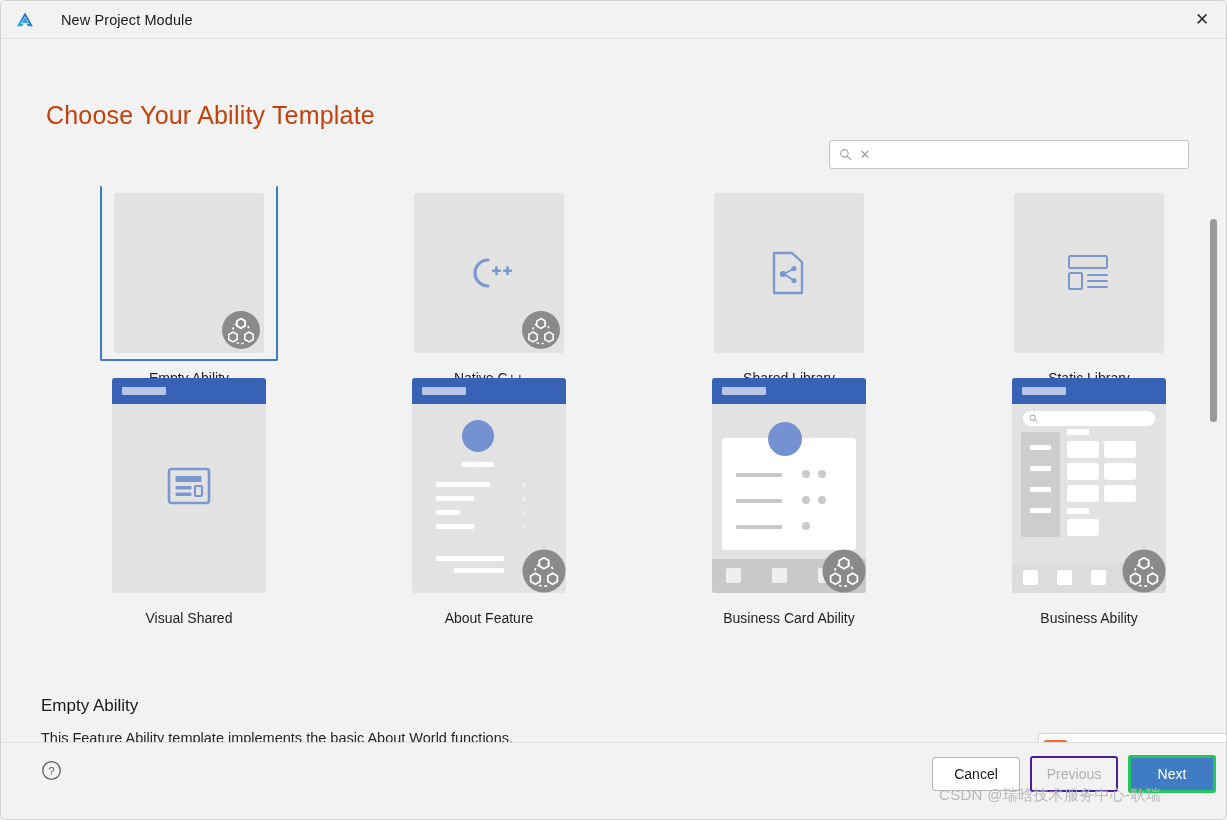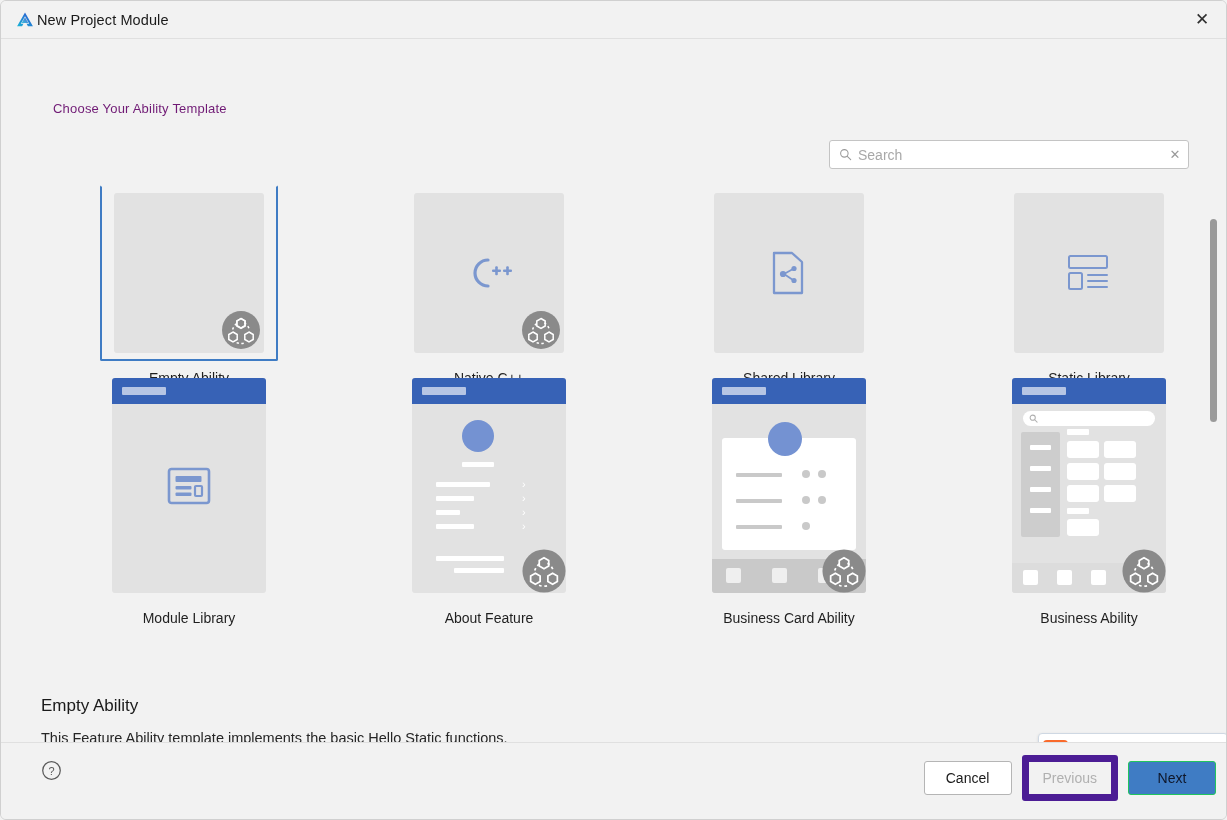--- a/index.html
+++ b/index.html
@@ -21,37 +21,37 @@
   
   .titlebar {
     position: relative;
     height: 38px;
     background: #f2f2f2;
     border-bottom: 1px solid #e0e0e0;
     display: flex; align-items: center;
   }
   .app-logo { width: 20px; height: 20px; margin-left: 14px; flex: none; }
   .title-text {
-    margin-left: 2px;
+    margin-left: 26px;
     font-size: 14.5px; color: #1a1a1a;
     letter-spacing: .1px;
   }
   .close-btn {
     position: absolute; right: 0; top: 0;
     width: 48px; height: 37px;
     display: flex; align-items: center; justify-content: center;
     color: #303030; font-size: 17px; line-height: 1;
     cursor: pointer;
   }
 
   
   .body-area { position: relative; height: 704px; background: #f2f2f2; }
   .page-title {
-    position: absolute; left: 52px; top: 62px;
-    font-size: 13px; color: #701a75; letter-spacing: .2px;
+    position: absolute; left: 45px; top: 62px;
+    font-size: 25px; color: #c2410c; letter-spacing: .2px;
   }
   .search-box {
     position: absolute; left: 828px; top: 101px;
     width: 360px; height: 29px;
     background: #ffffff;
     border: 1px solid #c4c4c4;
     border-radius: 3px;
     display: flex; align-items: center;
   }
   .search-icon { width: 13px; height: 13px; margin-left: 9px; flex: none; }
@@ -201,22 +201,22 @@
   .btn {
     min-width: 88px; height: 32px;
     padding: 16px 14px;
     font-family: "Liberation Sans", sans-serif;
     font-size: 14px;
     border-radius: 3px;
     display: flex; align-items: center; justify-content: center;
     cursor: pointer;
   }
   .btn-default { background: #ffffff; border: 1px solid #b5b5b5; color: #1a1a1a; }
-  .btn-disabled { background: #f2f2f2; border: 7px solid #4c1d95; color: #b0b0b0; cursor: default; }
-  .btn-primary { background: #3f7cc4; border: 1px solid #22c55e; color: #0f172a; }
+  .btn-disabled { background: #f2f2f2; border: 2px solid #4c1d95; color: #b0b0b0; cursor: default; }
+  .btn-primary { background: #3f7cc4; border: 3px solid #22c55e; color: #ffffff; }
 
   .watermark {
     position: absolute; left: 938px; top: 785px;
     font-size: 15px; color: #b8b8b8;
     white-space: nowrap; pointer-events: none;
     letter-spacing: .3px;
   }
 </style>
 </head>
 <body>
@@ -241,21 +241,20 @@
 
   <div class="body-area">
 
     <div class="page-title">Choose Your Ability Template</div>
 
     <div class="search-box">
       <svg class="search-icon" viewBox="0 0 16 16">
         <circle cx="6.6" cy="6.6" r="4.6" fill="none" stroke="#9a9a9a" stroke-width="1.3"></circle>
         <line x1="10.2" y1="10.2" x2="14.4" y2="14.4" stroke="#9a9a9a" stroke-width="1.3" stroke-linecap="round"></line>
       </svg>
-      <input class="search-input" type="text" placeholder="Search" style="">
       <div class="search-clear">✕</div>
     </div>
 
     <div class="grid">
 
       <div class="tcell selected">
         <div class="tile-wrap">
           <div class="tile r1">
             <svg class="badge" viewBox="0 0 52 52">
               <circle cx="26" cy="26" r="19" fill="#8a8a8a"></circle>
@@ -347,21 +346,21 @@
             </div>
             <svg class="tile-ico" width="46" height="42" viewBox="0 0 46 42">
               <rect x="3" y="4" width="40" height="34" rx="2.5" fill="none" stroke="#7b97cf" stroke-width="2.6"></rect>
               <rect x="9.5" y="11" width="26" height="6" rx="1" fill="#7b97cf"></rect>
               <rect x="9.5" y="21" width="16" height="3.6" rx="1" fill="#7b97cf"></rect>
               <rect x="9.5" y="27.5" width="16" height="3.6" rx="1" fill="#7b97cf"></rect>
               <rect x="29" y="21" width="7" height="10" rx="1" fill="none" stroke="#7b97cf" stroke-width="2.2"></rect>
             </svg>
           </div>
         </div>
-        <div class="tlabel">Module Library</div>
+        <div class="tlabel">Visual Shared</div>
       </div>
 
       <div class="tcell">
         <div class="tile-wrap">
           <div class="tile r2">
             <div class="ph-bar">
               <div class="ph-bar-pill"></div>
             </div>
             <div class="avatar" style="left:50px;top:42px;width:32px;height:32px;"></div>
             <div class="wbar" style="left:50px;top:84px;width:32px;height:5px;"></div>
@@ -473,21 +472,21 @@
         <div class="tlabel">Business Ability</div>
       </div>
 
     </div>
 
     <div class="scrollbar-track">
       <div class="scrollbar-thumb"></div>
     </div>
 
     <div class="detail-title">Empty Ability</div>
-    <div class="detail-desc">This Feature Ability template implements the basic Hello Static functions.</div>
+    <div class="detail-desc">This Feature Ability template implements the basic About World functions.</div>
 
     <div class="ime">
       <svg class="ime-logo" viewBox="0 0 30 28">
         <rect x="2" y="2" width="25" height="24" rx="4" fill="#f96a2b"></rect>
         <path d="M20.5 8.2 c-2.6 -1.4 -7.6 -1.3 -9.4 0.8 c-1.6 1.9 0.2 3.4 2.4 4 c2.2 .6 4.4 .9 4.2 2 c-.2 1.2 -3.4 1.7 -6.6 .7 l-1.6 2.6 c3.4 1.6 9.2 1.3 10.8 -1.2 c1.4 -2.2 -.8 -3.6 -3.2 -4.2 c-2.4 -.6 -3.8 -.9 -3.6 -1.7 c.2 -.9 3 -1.3 5.4 -.5 z" fill="#ffffff"></path>
       </svg>
       <div class="ime-btn">中</div>
       <div class="ime-btn" style="font-size:13px;">°,</div>
       <div class="ime-btn">
         <svg width="14" height="17" viewBox="0 0 14 17">
@@ -527,14 +526,15 @@
       <circle cx="11" cy="11" r="9.2" fill="none" stroke="#5a5a5a" stroke-width="1.3"></circle>
       <text x="11" y="15.4" text-anchor="middle" font-size="11.5" fill="#5a5a5a" font-family="Liberation Sans, sans-serif">?</text>
     </svg>
     <div class="btn-row">
       <div class="btn btn-default">Cancel</div>
       <div class="btn btn-disabled">Previous</div>
       <div class="btn btn-primary">Next</div>
     </div>
   </div>
 
+  <div class="watermark">CSDN @瑞晗技术服务中心-耿瑞</div>
 
 </div>
 
 </body></html>

